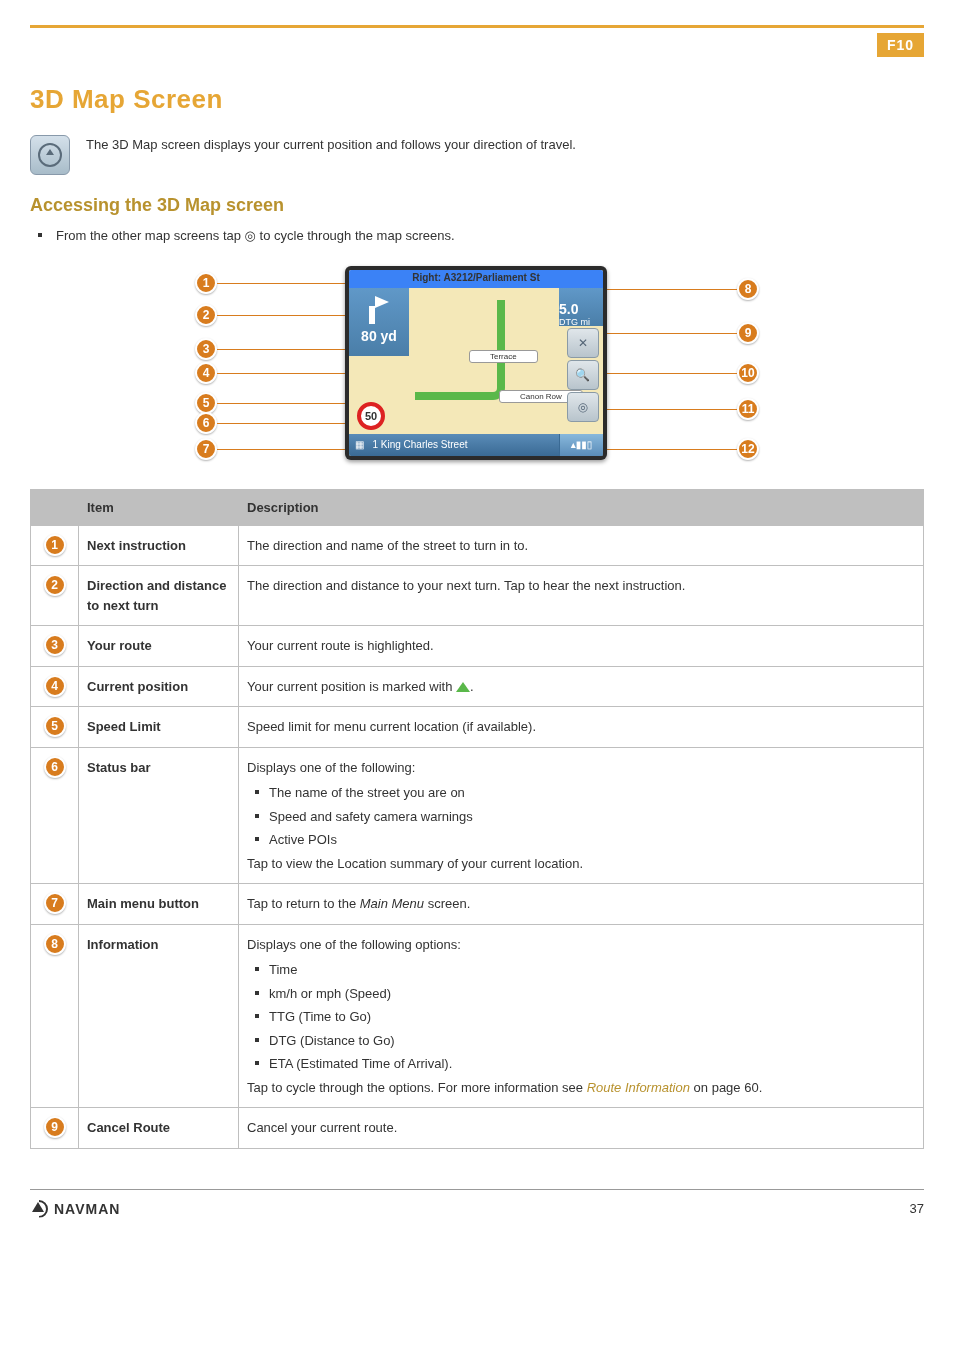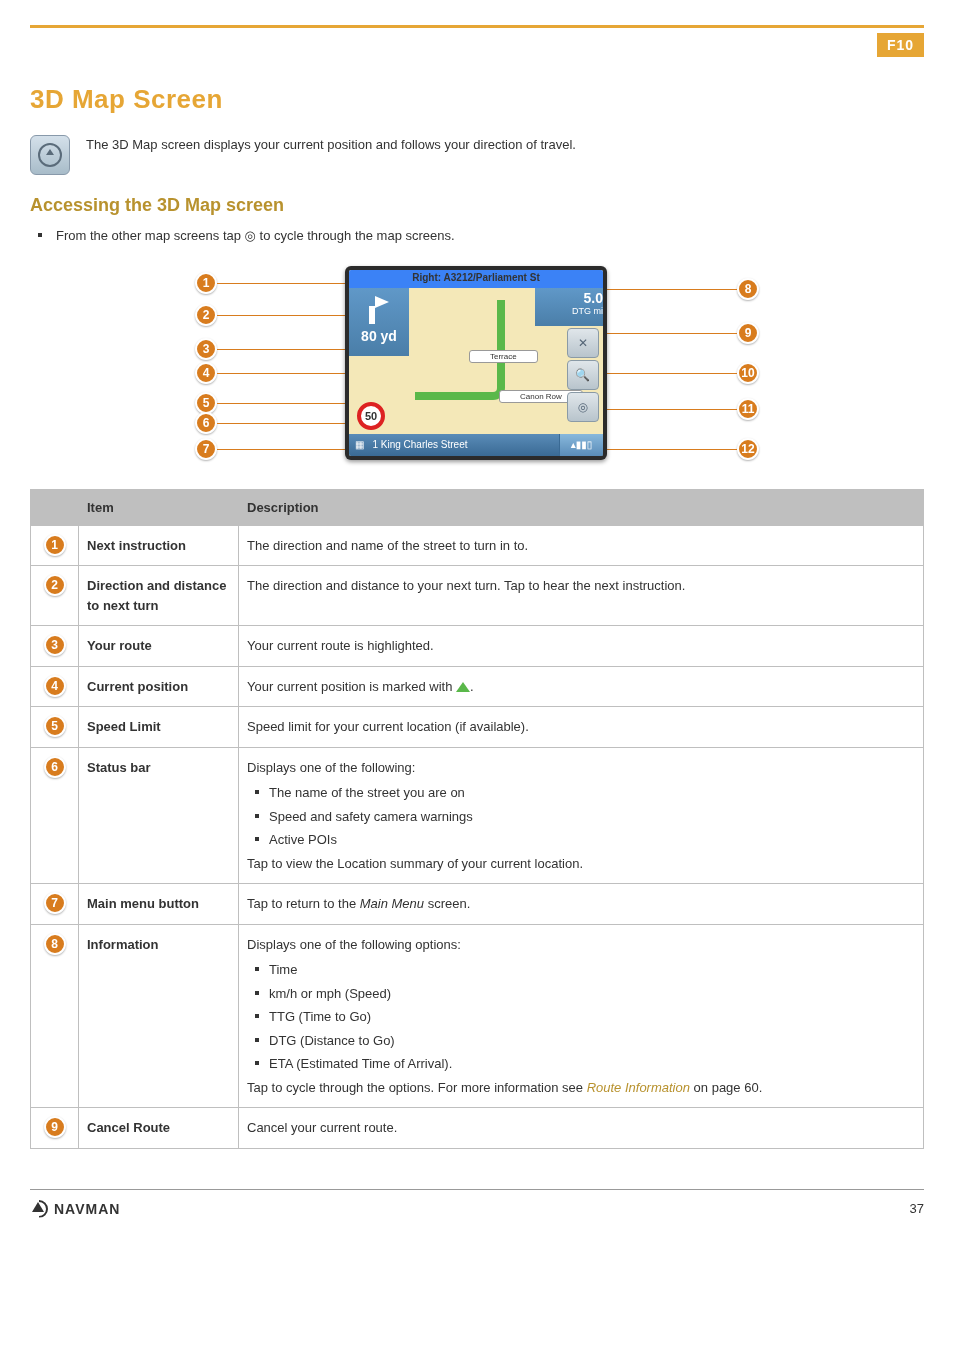--- a/index.html
+++ b/index.html
@@ -179,27 +179,27 @@
     }
     .turn-dist {
       font-size: 14px;
       font-weight: bold;
       margin-top: 4px;
     }
     .dtg-panel {
       position: absolute;
       top: 18px;
       right: 0;
-      width: 68px;
+      width: 44px;
       height: 38px;
       background: linear-gradient(to bottom, #6098c8, #4a7ea8);
       color: #fff;
-      text-align: right;
+      text-align: left;
       font-size: 9px;
-      padding-top: 2px;
+      padding-top: 13px;
     }
     .dtg-val { font-size: 14px; font-weight: bold; }
     .speed-sign {
       position: absolute;
       bottom: 26px;
       left: 8px;
       width: 28px;
       height: 28px;
       background: #fff;
       border: 4px solid #d22;
@@ -521,21 +521,21 @@
     <tr>
       <td class="num-cell"><span class="num-badge">4</span></td>
       <td class="item-cell">Current position</td>
       <td>
         <span>Your current position is marked with </span><span class="tri-icon"></span><span>.</span>
       </td>
     </tr>
     <tr>
       <td class="num-cell"><span class="num-badge">5</span></td>
       <td class="item-cell">Speed Limit</td>
-      <td>Speed limit for your current location (if available).</td>
+      <td>Speed limit for menu current location (if available).</td>
     </tr>
     <tr>
       <td class="num-cell"><span class="num-badge">6</span></td>
       <td class="item-cell">Status bar</td>
       <td>
         <div>Displays one of the following:</div>
         <ul class="desc-list">
           <li>The name of the street you are on</li>
           <li>Speed and safety camera warnings</li>
           <li>Active POIs</li>

